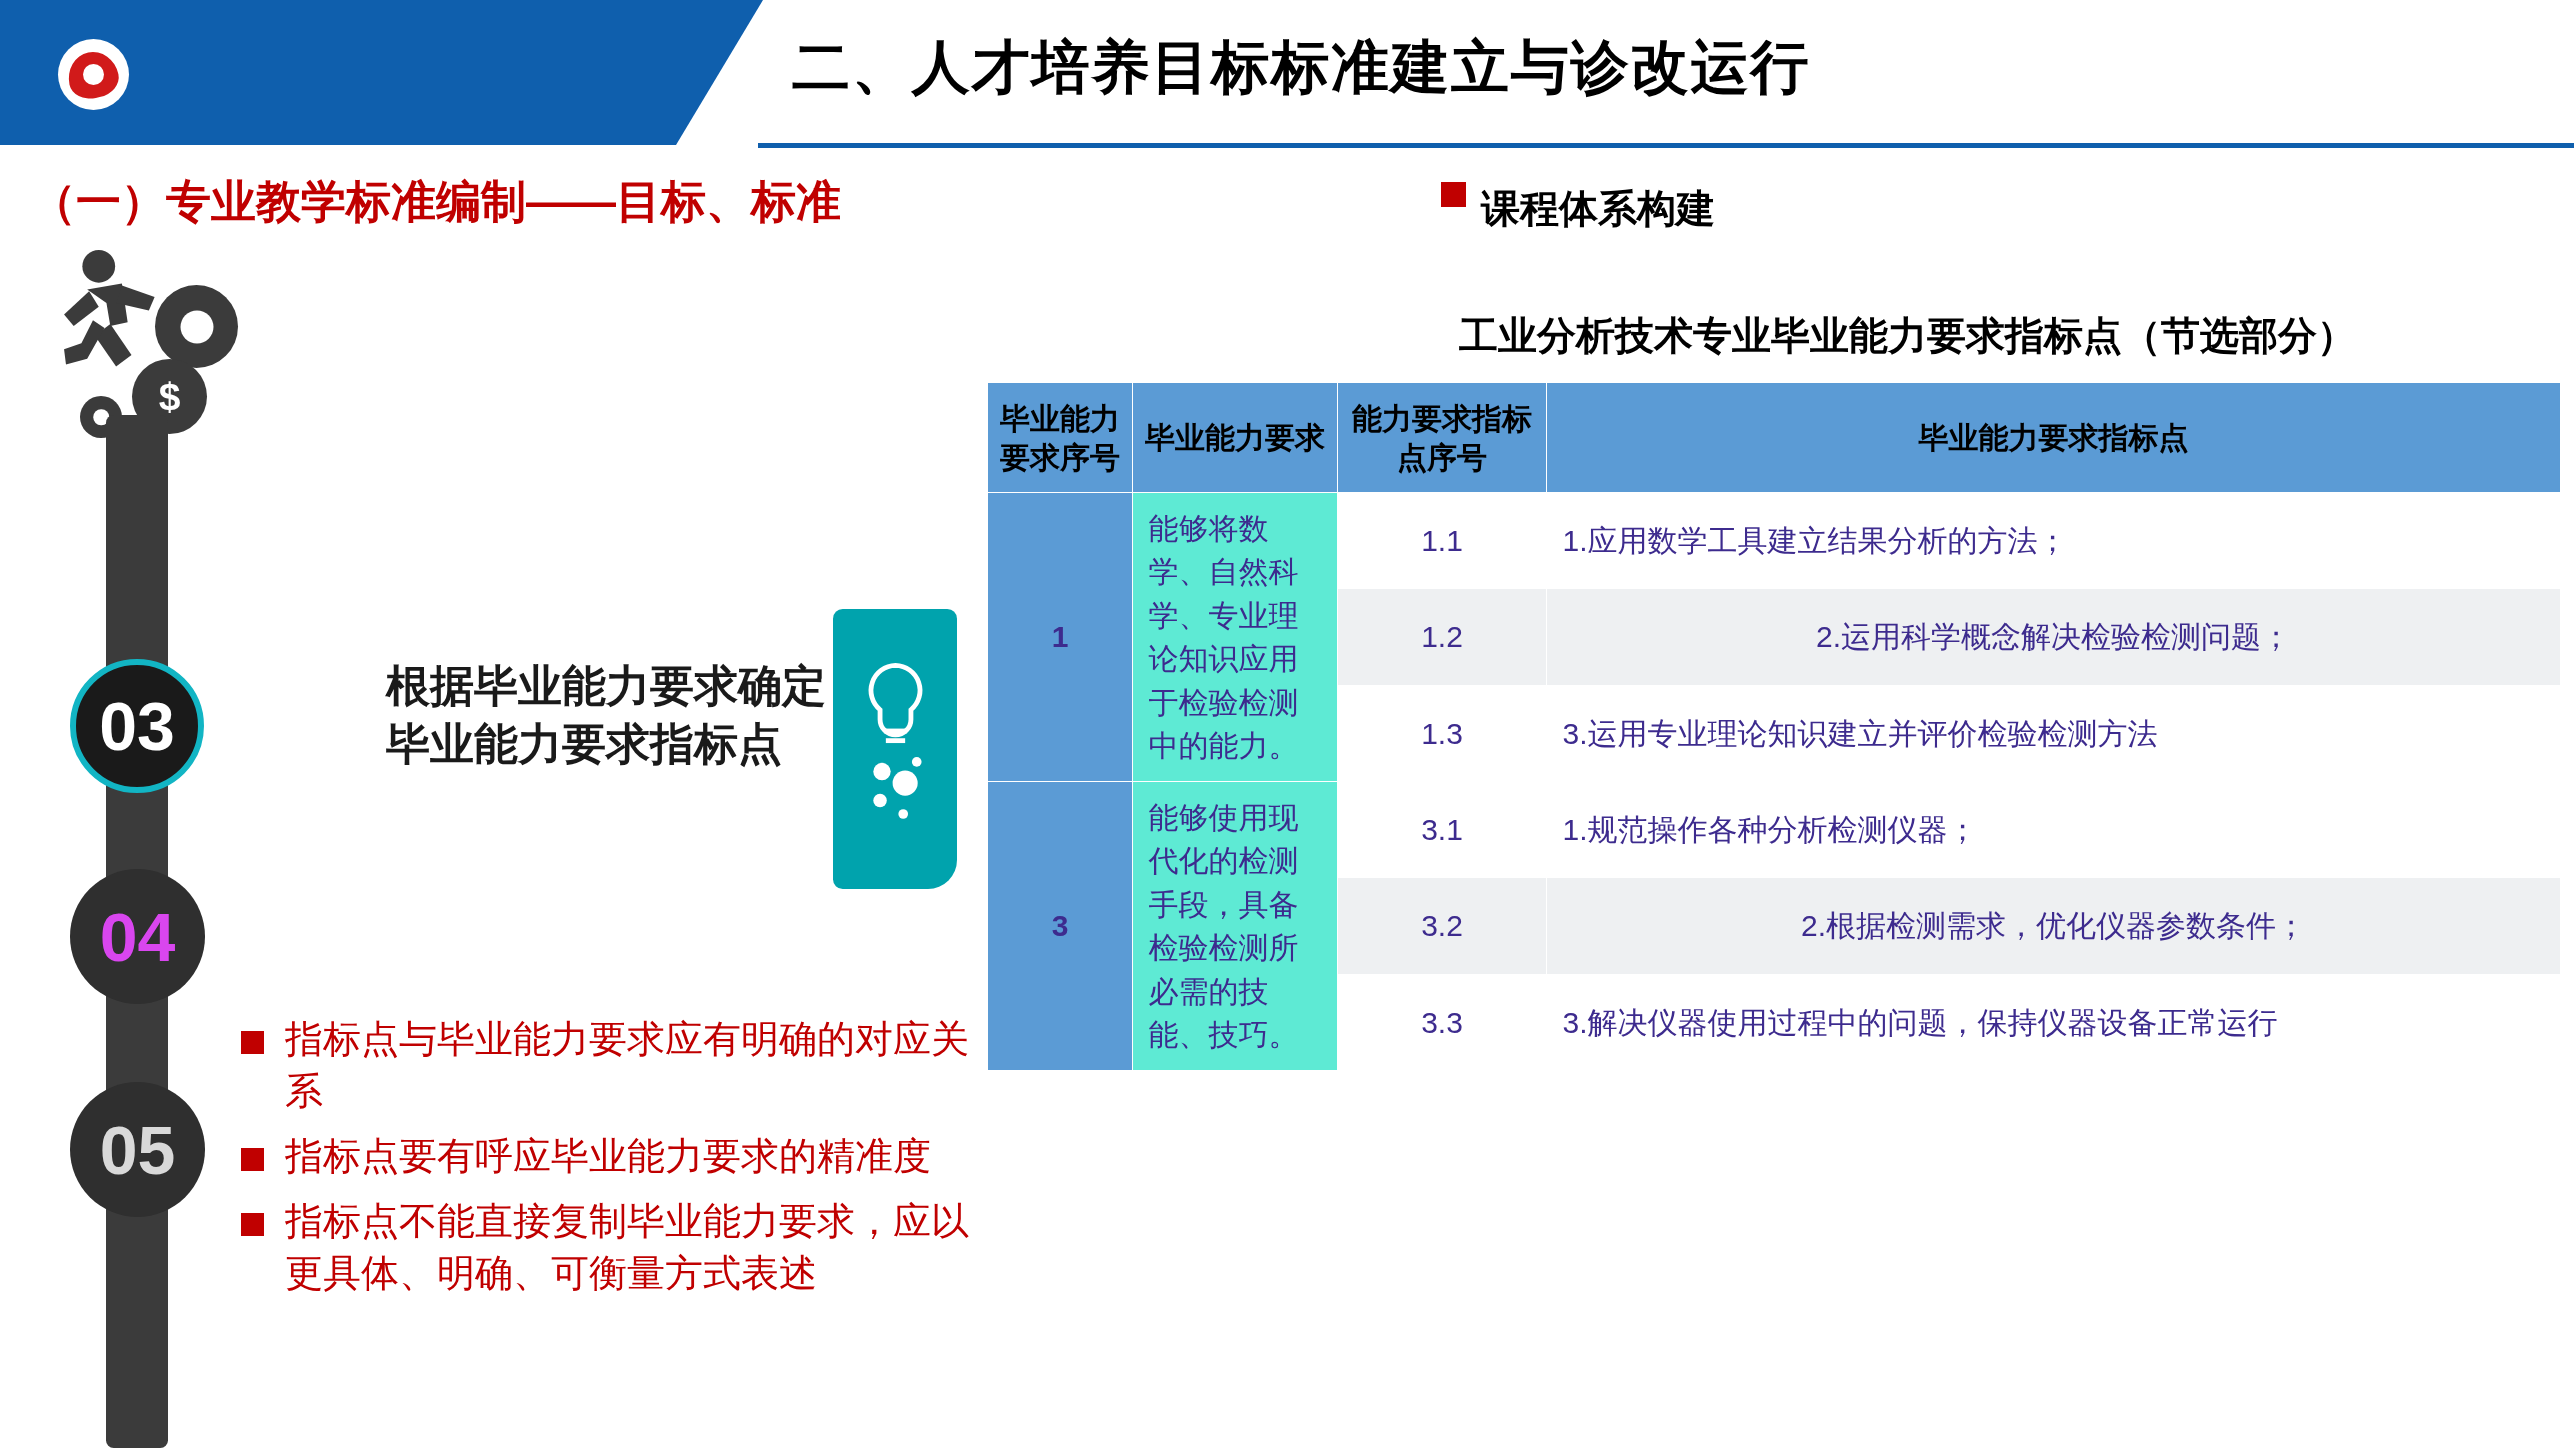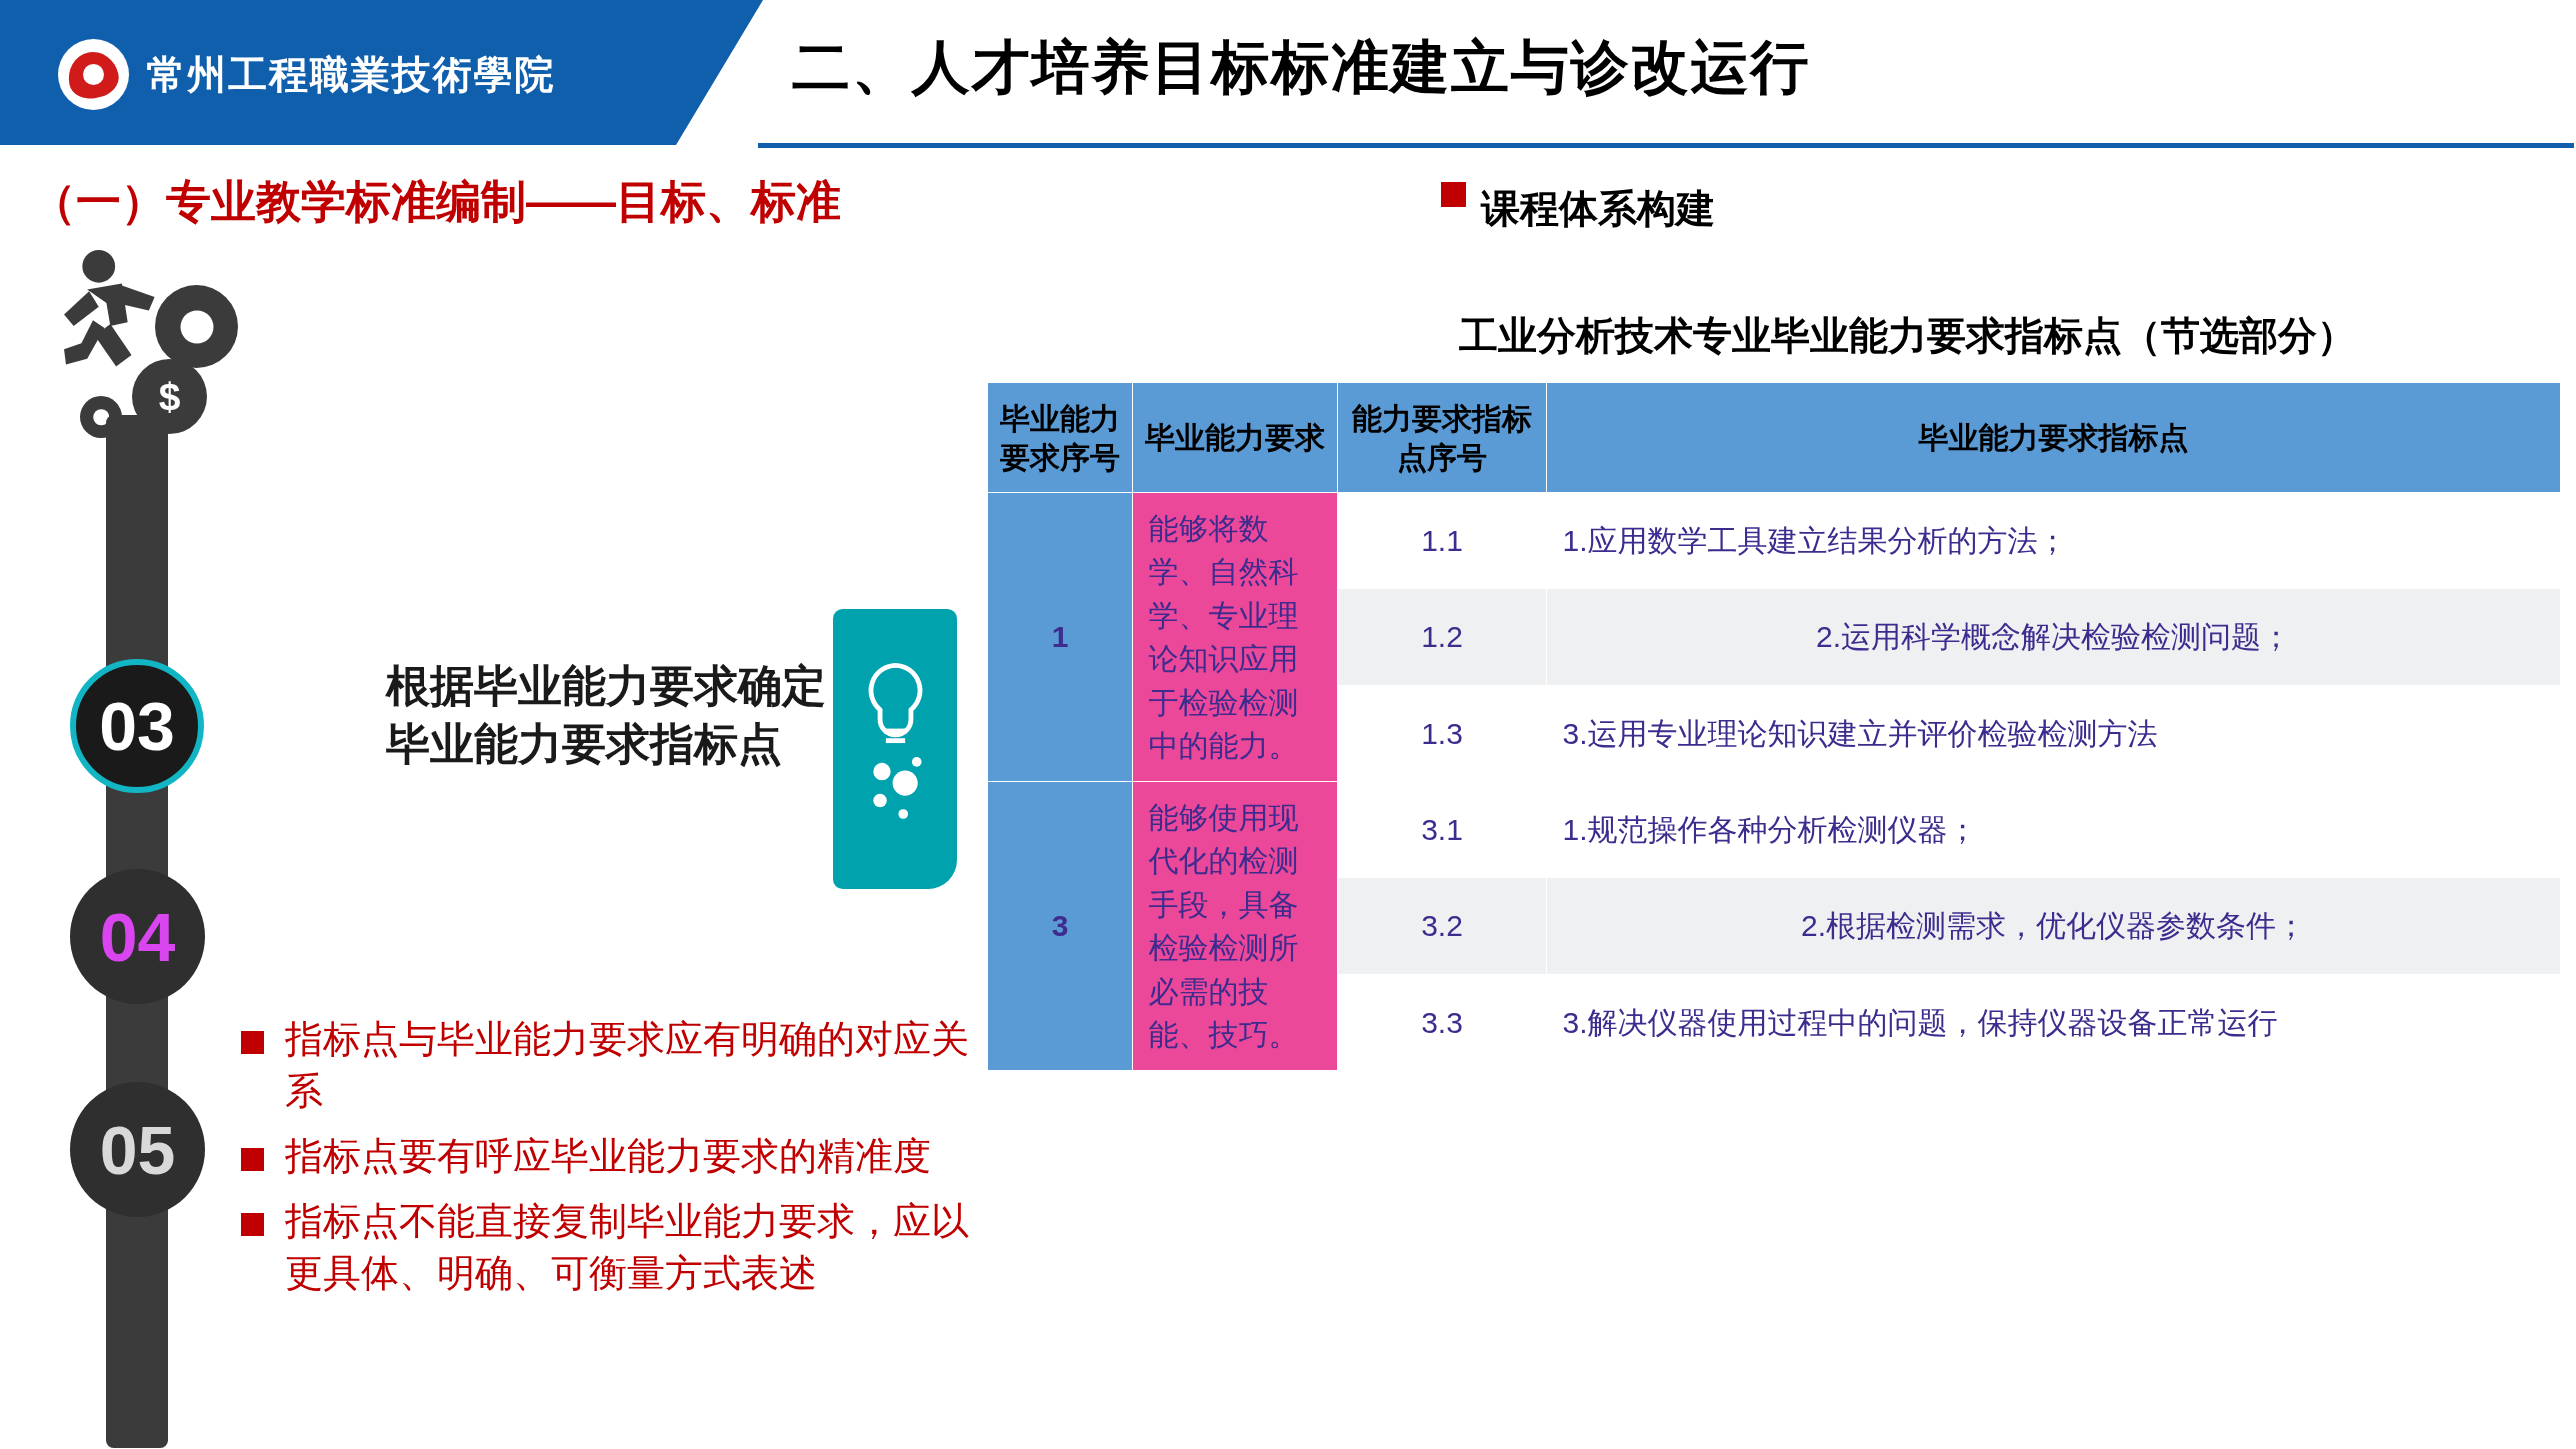--- a/index.html
+++ b/index.html
@@ -267,21 +267,21 @@
     line-height: 1.45;
   }
   td.c-seq {
     background: #5b9bd5;
     color: #000000;
     font-weight: bold;
     text-align: center;
     font-size: 32px;
   }
   td.c-ability {
-    background: #ec4899;
+    background: #5eead4;
     color: #3d2b8e;
     text-align: left;
     line-height: 1.75;
     font-size: 30px;
     margin-left: 44px;
   }
   td.c-point-no {
     text-align: center;
     background: #ffffff;
   }
@@ -299,21 +299,20 @@
   .col3 { width: 209px; }
   .col4 { width: 1014px; }
 </style>
 </head>
 <body>
 
 <div class="header">
   <div class="header-blue"></div>
   <div class="logo-wrap">
     <span class="logo-mark"></span>
-    <span class="logo-text">常州工程職業技術學院</span>
   </div>
   <div class="header-title">二、人才培养目标标准建立与诊改运行</div>
   <div class="header-rule"></div>
 </div>
 
 <div class="subtitle">（一）专业教学标准编制——目标、标准</div>
 <div class="bullet-head">
   <span class="sq"></span>
   <span class="txt">课程体系构建</span>
 </div>

